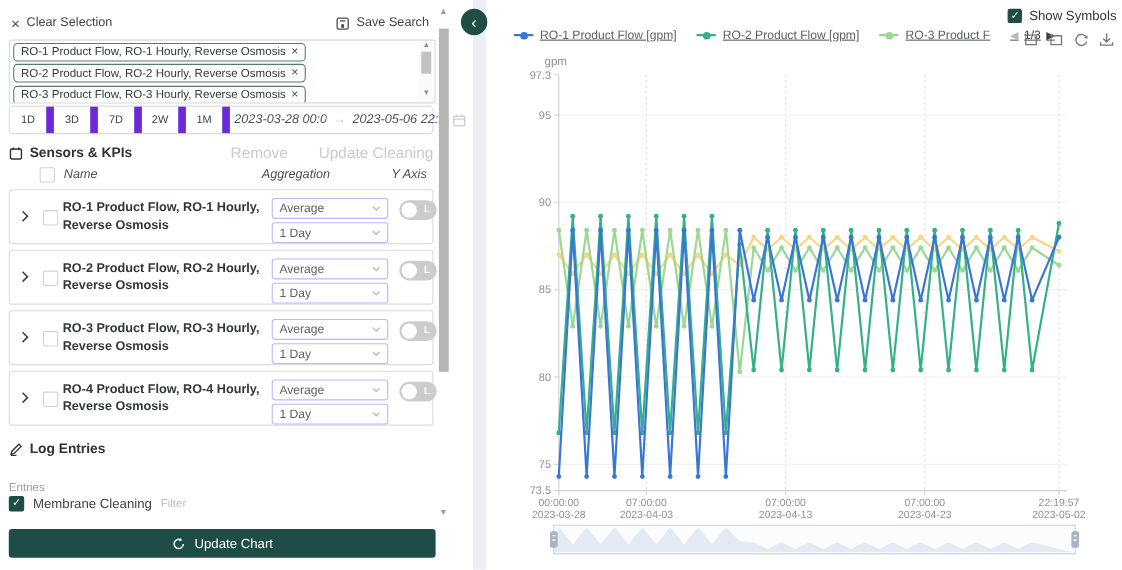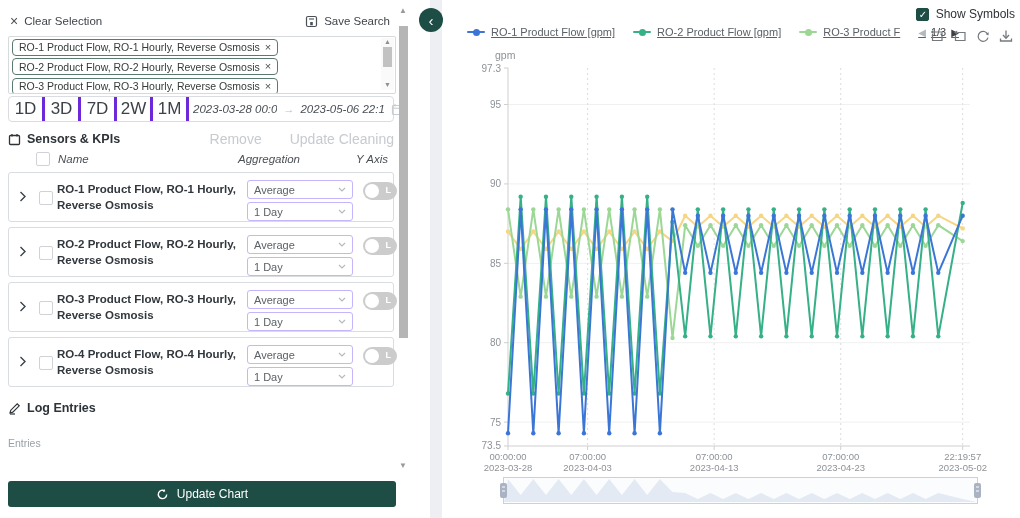--- a/index.html
+++ b/index.html
@@ -9,21 +9,21 @@
   .hdr-row{position:absolute;left:10px;top:12px;width:384px;height:18px;display:flex;align-items:center;}
   .link{font-size:11.5px;color:#3f454b;display:flex;align-items:center;gap:6px;cursor:pointer;}
   .x-glyph{font-size:14px;color:#4a5055;line-height:1;}
   .spacer{flex:1;}
   #chips-box{position:absolute;left:8px;top:36px;width:386px;height:56px;border:1px solid #d7dadd;border-radius:2px;overflow:hidden;}
   .chip{display:inline-flex;align-items:center;gap:5px;border:1px solid #5a7a70;border-radius:4px;padding:0 6px;height:15px;margin:1px 0 1px 3px;font-size:10.5px;color:#343b39;background:#fff;white-space:nowrap;}
   .chip-x{color:#4a5550;font-size:11px;cursor:pointer;line-height:1;}
   .mini-scroll{position:absolute;right:1px;top:1px;width:13px;height:52px;background:#fafafa;display:flex;flex-direction:column;align-items:center;font-size:7px;color:#8f8f8f;}
   .mini-thumb{width:9px;height:20px;background:#c2c2c2;margin:2px 0;}
   #time-row{position:absolute;left:8px;top:96px;width:386px;height:26px;border:1px solid #d9dce0;border-radius:4px;display:flex;align-items:stretch;box-sizing:border-box;}
-  .tbtn{width:33px;display:flex;align-items:center;justify-content:center;font-size:17px;color:#3c4247;border-right:3px solid #6d28d9;cursor:pointer;}
+  .tbtn{width:33px;display:flex;align-items:center;justify-content:center;font-size:10px;color:#3c4247;border-right:7px solid #6d28d9;cursor:pointer;}
   .date-zone{flex:1;display:flex;align-items:center;justify-content:flex-start;gap:6px;font-size:11.5px;color:#4a5055;padding:0 4px;font-style:italic;}
   .date-val{white-space:nowrap;overflow:hidden;}
   .arrow-sep{color:#b9bec3;font-size:11px;}
   .sec-hdr{display:flex;align-items:center;gap:6px;font-size:12.5px;font-weight:bold;color:#2e3338;}
   #sensors-hdr{position:absolute;left:8px;top:131px;width:386px;display:flex;align-items:center;}
   .dis-link{font-size:14px;color:#c6cbd0;margin-left:28px;}
   #cols-row{position:absolute;left:8px;top:152px;width:386px;height:16px;font-size:11.5px;color:#4a5055;font-style:italic;}
   .cb{width:14px;height:14px;border:1px solid #cfd3d7;border-radius:2px;background:#fff;box-sizing:border-box;display:inline-block;position:relative;cursor:pointer;flex:none;}
   .cb.checked{background:#1d4d45;border-color:#1d4d45;}
   .cb.checked::after{content:"\2713";color:#fff;font-size:10px;position:absolute;left:2px;top:0px;}
@@ -249,20 +249,25 @@
 </div>
 
   <div id="log-hdr" class="sec-hdr">
     <svg width="13" height="13" viewBox="0 0 13 13">
       <path d="M2 11 L2.8 8.2 L9.2 1.8 L11.2 3.8 L4.8 10.2 Z" fill="none" stroke="#2e3338" stroke-width="1.2"></path>
       <line x1="2" y1="12" x2="7" y2="12" stroke="#2e3338" stroke-width="1.2"></line>
     </svg>
     <span>Log Entries</span>
   </div>
   <div id="entries-lbl">Entries</div>
+  <div id="membrane-row">
+    <span class="cb checked"></span>
+    <span class="mlbl">Membrane Cleaning</span>
+    <span class="flbl">Filter</span>
+  </div>
 
   <div id="update-btn">
     <svg width="13" height="13" viewBox="0 0 14 14">
       <path d="M11.5 7 A4.5 4.5 0 1 1 9.5 3.2" fill="none" stroke="#fff" stroke-width="1.5"></path>
       <path d="M9 1 L10 3.6 L7.3 4.3 Z" fill="#fff"></path>
     </svg>
     <span>Update Chart</span>
   </div>
 </div>
 

